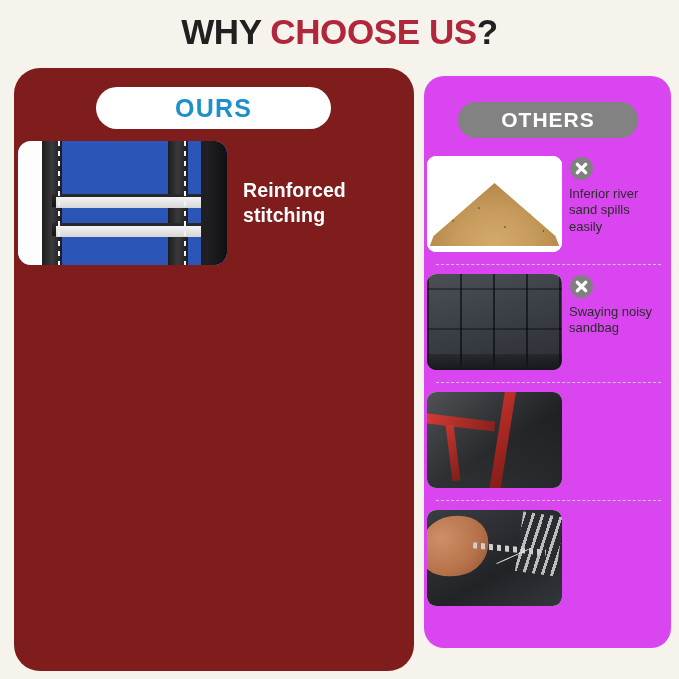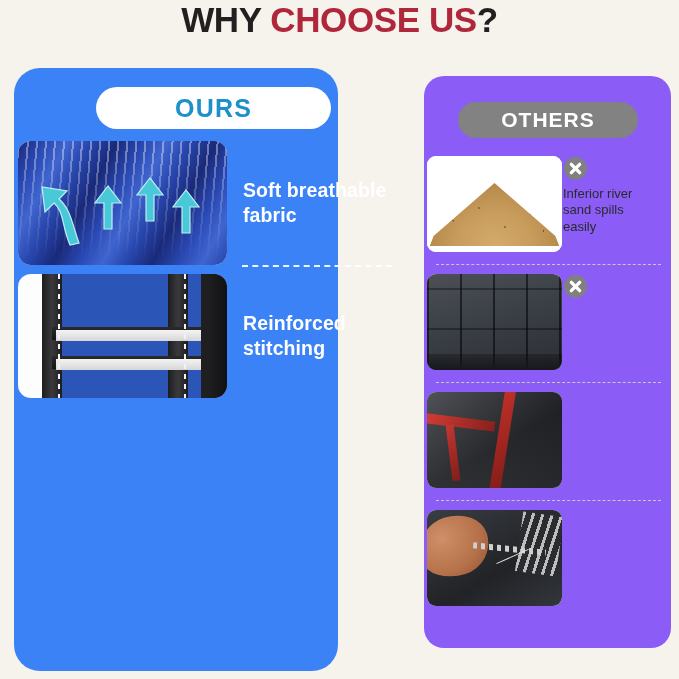--- a/index.html
+++ b/index.html
@@ -11,21 +11,21 @@
     height: 679px;
     background: #f6f2ec;
     font-family: "Liberation Sans", sans-serif;
     overflow: hidden;
     position: relative;
   }
 
   
   .title {
     text-align: center;
-    padding-top: 2px;
+    padding-top: 14px;
     font-size: 35px;
     font-weight: bold;
     letter-spacing: -0.4px;
     line-height: 1;
     white-space: nowrap;
   }
   .title .w-why   { color: #231f20; }
   .title .w-red   { color: #b0263b; }
   .title .w-mark  { color: #231f20; }
 
@@ -36,23 +36,23 @@
     left: 0;
     width: 679px;
     height: 611px;
   }
 
   
   .ours-panel {
     position: absolute;
     left: 14px;
     top: 0;
-    width: 324px;
+    width: 400px;
     height: 603px;
-    background: #3b82f6;
+    background: #7f1d1d;
     border-radius: 26px;
     box-sizing: border-box;
   }
   .ours-pill {
     position: absolute;
     left: 82px;
     top: 19px;
     width: 235px;
     height: 42px;
     background: #ffffff;
@@ -108,21 +108,21 @@
     height: 0;
   }
 
   
   .others-panel {
     position: absolute;
     left: 424px;
     top: 8px;
     width: 247px;
     height: 572px;
-    background: #8b5cf6;
+    background: #d946ef;
     border-radius: 20px;
   }
   .others-pill {
     position: absolute;
     left: 34px;
     top: 26px;
     width: 180px;
     height: 36px;
     background: #828282;
     border-radius: 18px;
@@ -155,21 +155,21 @@
     width: 135px;
     height: 96px;
     margin-left: 3px;
     border-radius: 9px;
     overflow: hidden;
     flex: 0 0 auto;
     background: #fff;
     position: relative;
   }
   .others-side {
-    margin-left: 1px;
+    margin-left: 7px;
     width: 96px;
   }
   .x-icon {
     width: 25px;
     height: 25px;
     display: block;
     margin-bottom: 5px;
   }
   .others-text {
     color: #2b2b2b;
@@ -397,37 +397,20 @@
 
   <div class="ours-panel">
     <div class="ours-pill">
       <span>OURS</span>
     </div>
 
     <div class="ours-list">
 
 
 
-      <div class="ours-row">
-        <div class="ours-thumb tall">
-          <div class="art art-breath">
-            <div class="haze"></div>
-            <svg viewBox="0 0 209 124">
-              <g fill="#49c8d8" stroke="#bfeef5" stroke-width="1.2">
-                <path d="M52 104 C44 86 46 70 36 62 l-9 9 -3 -25 25 4 -8 8 c12 10 14 28 20 44 z"></path>
-                <path d="M86 88 l0 -26 -9 0 13 -17 13 17 -9 0 0 26 z"></path>
-                <path d="M128 80 l0 -26 -9 0 13 -17 13 17 -9 0 0 26 z"></path>
-                <path d="M164 92 l0 -26 -9 0 13 -17 13 17 -9 0 0 26 z"></path>
-              </g>
-            </svg>
-          </div>
-        </div>
-        <div class="ours-text">Soft breathable fabric</div>
-        <div class="ours-divider"></div>
-      </div>
 
       <div class="ours-row">
         <div class="ours-thumb tall">
           <div class="art art-stitch">
             <div class="white-l"></div>
             <div class="strap l"></div>
             <div class="strap r"></div>
             <div class="crossbar a"></div>
             <div class="crossbar b"></div>
             <div class="reflect a"></div>
@@ -468,20 +451,21 @@
 
       <div class="others-row">
         <div class="others-thumb">
           <div class="art art-quilt"></div>
         </div>
         <div class="others-side">
           <svg class="x-icon" viewBox="0 0 24 24">
             <circle cx="12" cy="12" r="11" fill="#808080"></circle>
             <path d="M8 8 L16 16 M16 8 L8 16" stroke="#ffffff" stroke-width="3.2" stroke-linecap="round"></path>
           </svg>
+          <div class="others-text">Swaying noisy sandbag</div>
         </div>
         <div class="others-divider"></div>
       </div>
 
       <div class="others-row">
         <div class="others-thumb">
           <div class="art art-redstrap">
             <div class="rs1"></div>
               <div class="rs2"></div>
               <div class="rs3"></div>

